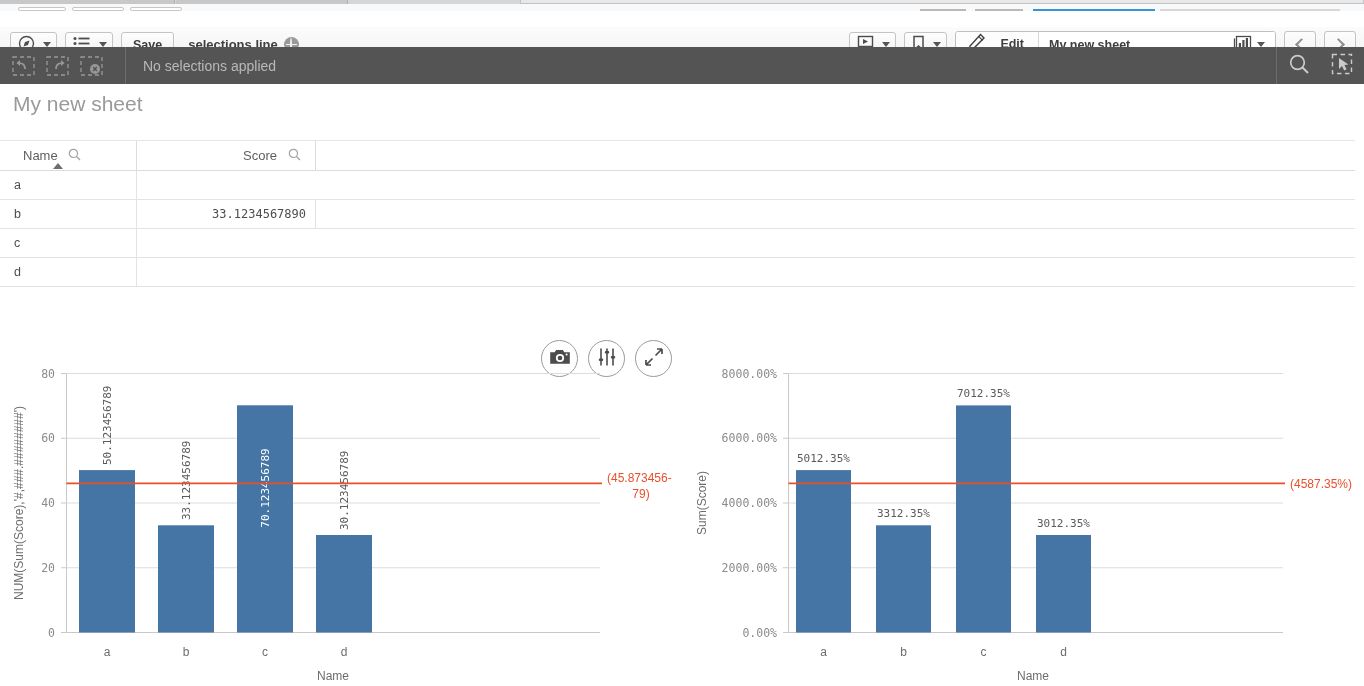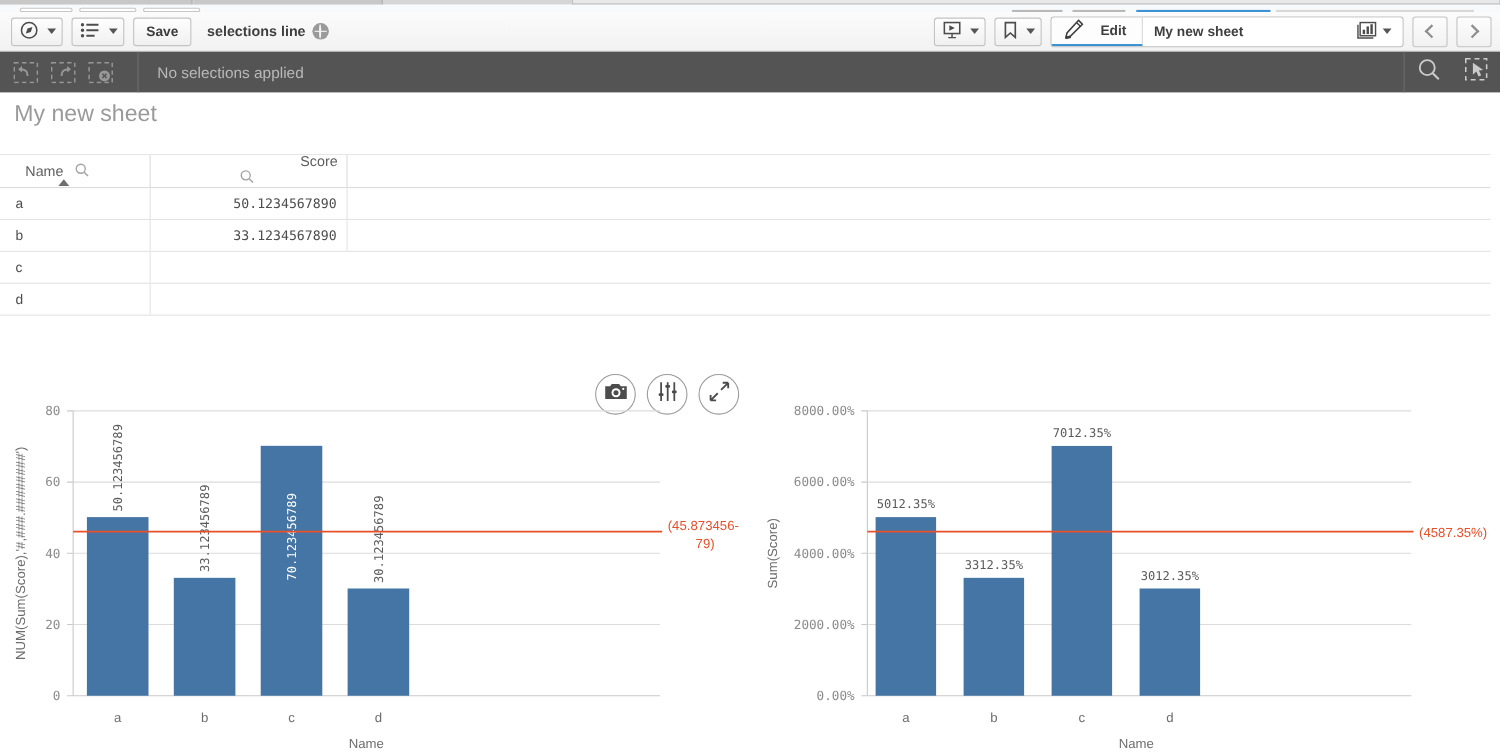--- a/index.html
+++ b/index.html
@@ -31,21 +31,21 @@
   .sliver-btn {
     position: absolute; top: 7px; height: 4px; background: #ffffff;
     border: 1px solid #c6c6c6; border-radius: 2px;
   }
   .sliver-bar {
     position: absolute; top: 9px; height: 2px;
   }
 
   
   .toolbar {
-    position: absolute; left: 0; top: 11px; width: 1364px; height: 36px;
+    position: absolute; left: 0; top: 27px; width: 1364px; height: 36px;
     background: linear-gradient(to bottom, #fbfbfb 0%, #f2f2f2 100%);
     border-bottom: 1px solid #cfcfcf;
     display: flex; align-items: center;
   }
   .tb-left { display: flex; align-items: center; padding-left: 10px; gap: 8px; }
   .tb-right { display: flex; align-items: center; margin-left: auto; padding-right: 8px; gap: 8px; }
 
   .btn {
     height: 26px; background: linear-gradient(to bottom,#fefefe,#f0f0f0);
     border: 1px solid #c4c4c4; border-radius: 3px;
@@ -123,21 +123,21 @@
   }
 
   
   .qtable { position: absolute; left: 0; top: 140px; width: 1355px; }
   .qt-head { display: flex; border-bottom: 1px solid #dcdcdc; border-top: 1px solid #e6e6e6; height: 31px; }
   .qt-hcell {
     display: flex; align-items: center; font-size: 13px; color: #5f5f5f;
     border-right: 1px solid #dcdcdc; position: relative; cursor: pointer;
   }
   .qt-hcell.c0 { width: 137px; padding-left: 23px; }
-  .qt-hcell.c1 { width: 179px; justify-content: flex-end; padding-right: 8px; flex-direction: column; }
+  .qt-hcell.c1 { width: 179px; justify-content: flex-end; padding-right: 8px; }
   .qt-hcell.c2 { width: 1039px; border-right: none; }
   .qt-hcell .mag { margin-left: 10px; opacity:.7 }
   .qt-hcell.c1 .lbl { margin-left: auto; }
   .qt-hcell.c1 .mag { margin-left: 11px; margin-right: 6px; }
   .sort-caret {
     position: absolute; left: 53px; bottom: 1px; width: 0; height: 0;
     border-left: 5px solid transparent; border-right: 5px solid transparent;
     border-bottom: 6px solid #6f6f6f;
   }
   .qt-row { display: flex; height: 29px; border-bottom: 1px solid #e3e3e3; }
@@ -351,21 +351,20 @@
           <circle cx="5.4" cy="5.4" r="4.1" fill="none" stroke="#7b7b7b" stroke-width="1.2"></circle>
           <path d="M8.5 8.5 L12 12" stroke="#7b7b7b" stroke-width="1.3"></path>
         </svg>
       </span>
     </div>
     <div class="qt-hcell c2"></div>
   </div>
 
   <div class="qt-row">
     <div class="qt-cell c0">a</div>
-    <div class="qt-cell c1">50.1234567890</div>
     <div class="qt-cell c2"></div>
   </div>
   <div class="qt-row">
     <div class="qt-cell c0">b</div>
     <div class="qt-cell c1">33.1234567890</div>
     <div class="qt-cell c2"></div>
   </div>
   <div class="qt-row">
     <div class="qt-cell c0">c</div>
     <div class="qt-cell c2"></div>

